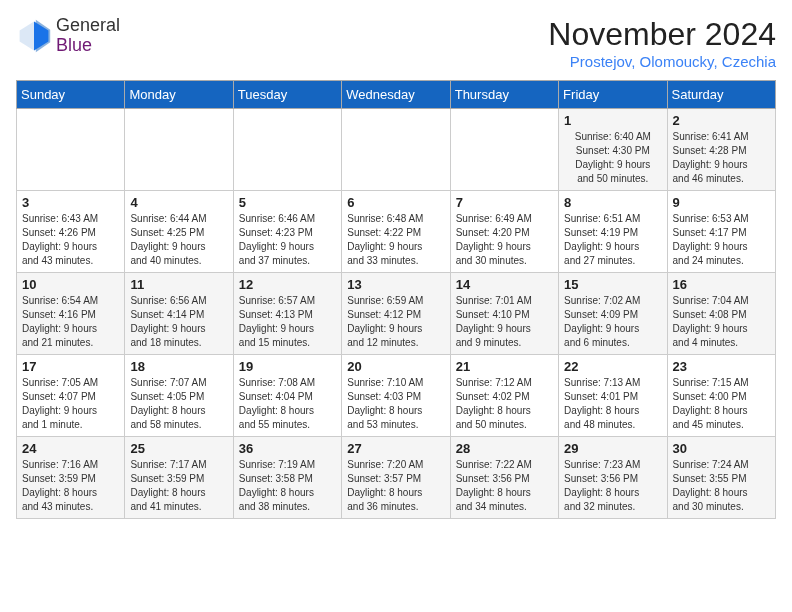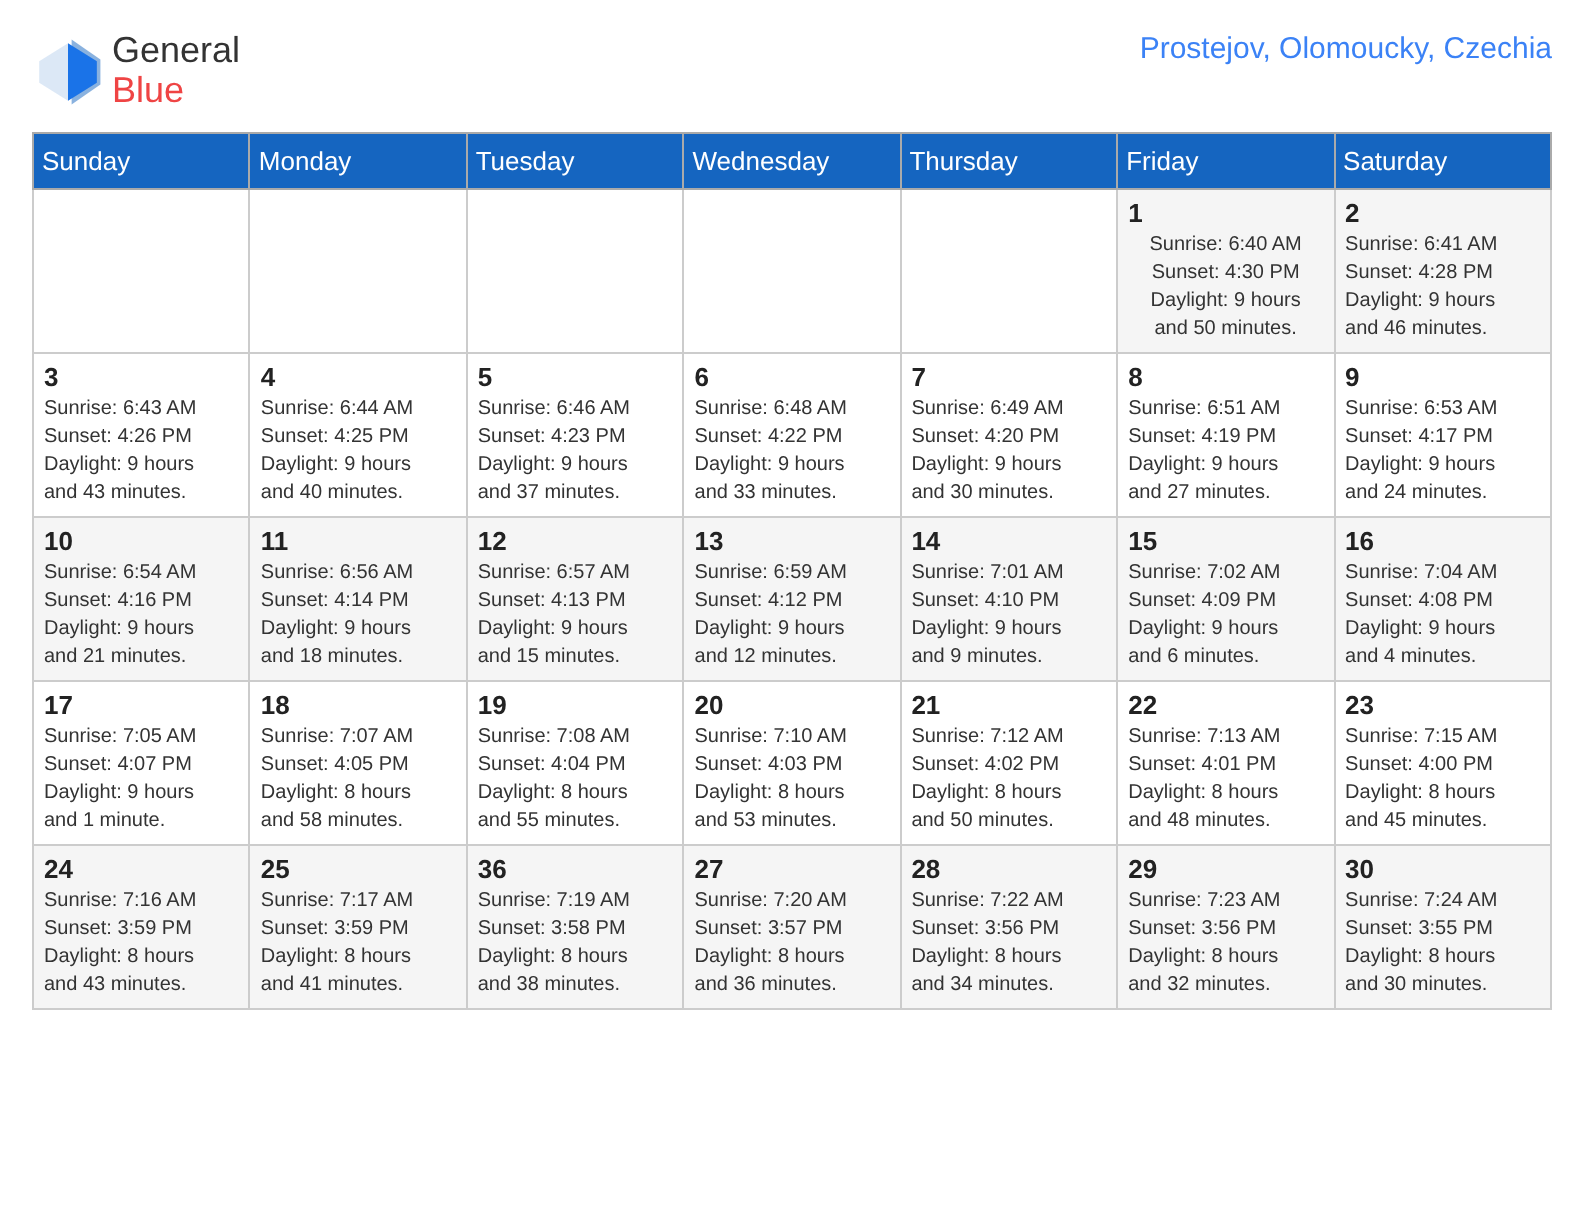--- a/index.html
+++ b/index.html
@@ -20,21 +20,21 @@
       display: flex;
       align-items: center;
       gap: 4px;
     }
     .logo-text {
       font-size: 18px;
       font-weight: normal;
       line-height: 1.1;
     }
     .logo-text .general { color: #333; }
-    .logo-text .blue { color: #ef4444; }
+    .logo-text .blue { color: #701a75; }
     .logo-icon {
       width: 36px;
       height: 36px;
     }
     .title-section {
       text-align: right;
     }
     .month-title {
       font-size: 32px;
       font-weight: normal;
@@ -97,20 +97,21 @@
       <polygon points="20,4 36,14 36,26 20,36 4,26 4,14" fill="#1565c0" opacity="0.15"></polygon>
       <polygon points="22,2 38,13 38,27 22,38" fill="#1565c0" opacity="0.5"></polygon>
       <polygon points="20,4 36,14 36,26 20,36" fill="#1a73e8"></polygon>
     </svg>
     <div class="logo-text">
       <div><span class="general">General</span></div>
       <div><span class="blue">Blue</span></div>
     </div>
   </div>
   <div class="title-section">
+    <div class="month-title">November 2024</div>
     <div class="subtitle">Prostejov, Olomoucky, Czechia</div>
   </div>
 </div>
 
 <table>
   <thead>
     <tr id="days-header">
     <th>Sunday</th>
         <th>Monday</th>
         <th>Tuesday</th>

